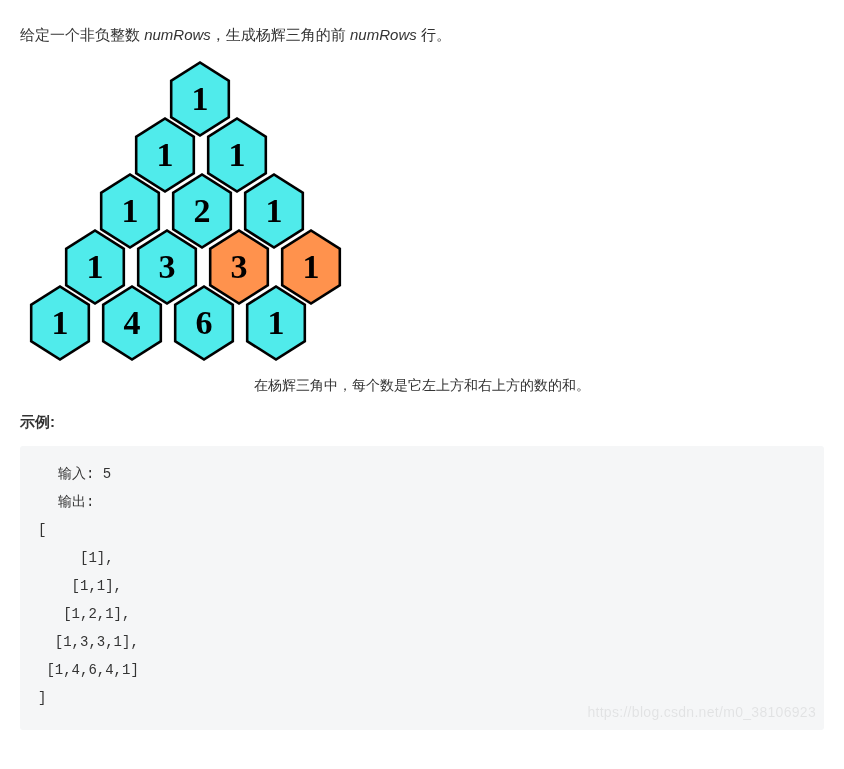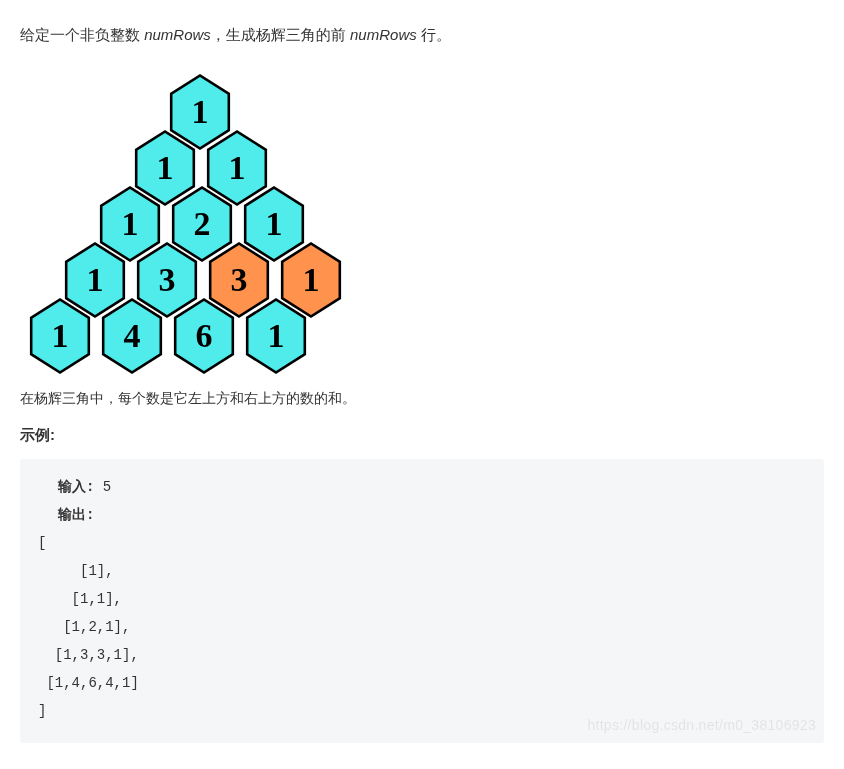--- a/index.html
+++ b/index.html
@@ -7,21 +7,21 @@
     margin: 0;
     padding: 8px 20px 20px 20px;
     font-family: -apple-system, "PingFang SC", "Microsoft YaHei", "Helvetica Neue", Arial, sans-serif;
     color: #333;
     background: #fff;
     width: 844px;
   }
   .problem-desc {
     font-size: 15px;
     line-height: 1.6;
-    margin-bottom: 27px;
+    margin-bottom: 14px;
   }
   .problem-desc em { font-style: italic; }
   .triangle-wrap {
     margin: 0 0 16px 0;
     padding: 10px 4px;
   }
   .triangle-row {
     display: flex;
     justify-content: flex-start;
   }
@@ -50,20 +50,21 @@
   .hex.cyan  { background:#000; }
   .hex.cyan  .hex-inner { background:#50ebeb; }
   .hex.orange { background:#000; }
   .hex.orange .hex-inner { background:#ff924d; }
   .hex.green  { background:#000; }
   .hex.green  .hex-inner { background:#9ae04a; }
   .hex.sum .hex-inner { font-size:28px; }
   .note {
     font-size: 14px;
     margin: 10px 0 18px 0;
+    text-align: center;
   }
   .example-heading {
     font-size: 15px;
     font-weight: bold;
     margin: 0 0 14px 0;
   }
   .code-block {
     background: #f5f6f7;
     border-radius: 3px;
     padding: 14px 18px 18px 18px;
@@ -78,21 +79,21 @@
   .watermark {
     position: absolute;
     right: 8px;
     bottom: 4px;
     font-family: Arial, sans-serif;
     font-size: 14px;
     color: rgba(0,0,0,0.08);
     letter-spacing: 0.3px;
     pointer-events: none;
   }
-  .bold-label { font-weight: bold; padding-left: 20px; }
+  .bold-label { font-weight: normal; padding-left: 20px; }
 </style>
 </head>
 <body>
 
 <p class="problem-desc">
   <span>给定一个非负整数 </span><em>numRows</em><span>，生成杨辉三角的前 </span><em>numRows</em><span> 行。</span>
 </p>
 
 <div class="triangle-wrap" id="triangle">
     <div class="triangle-row" style="padding-left: 140px;">

